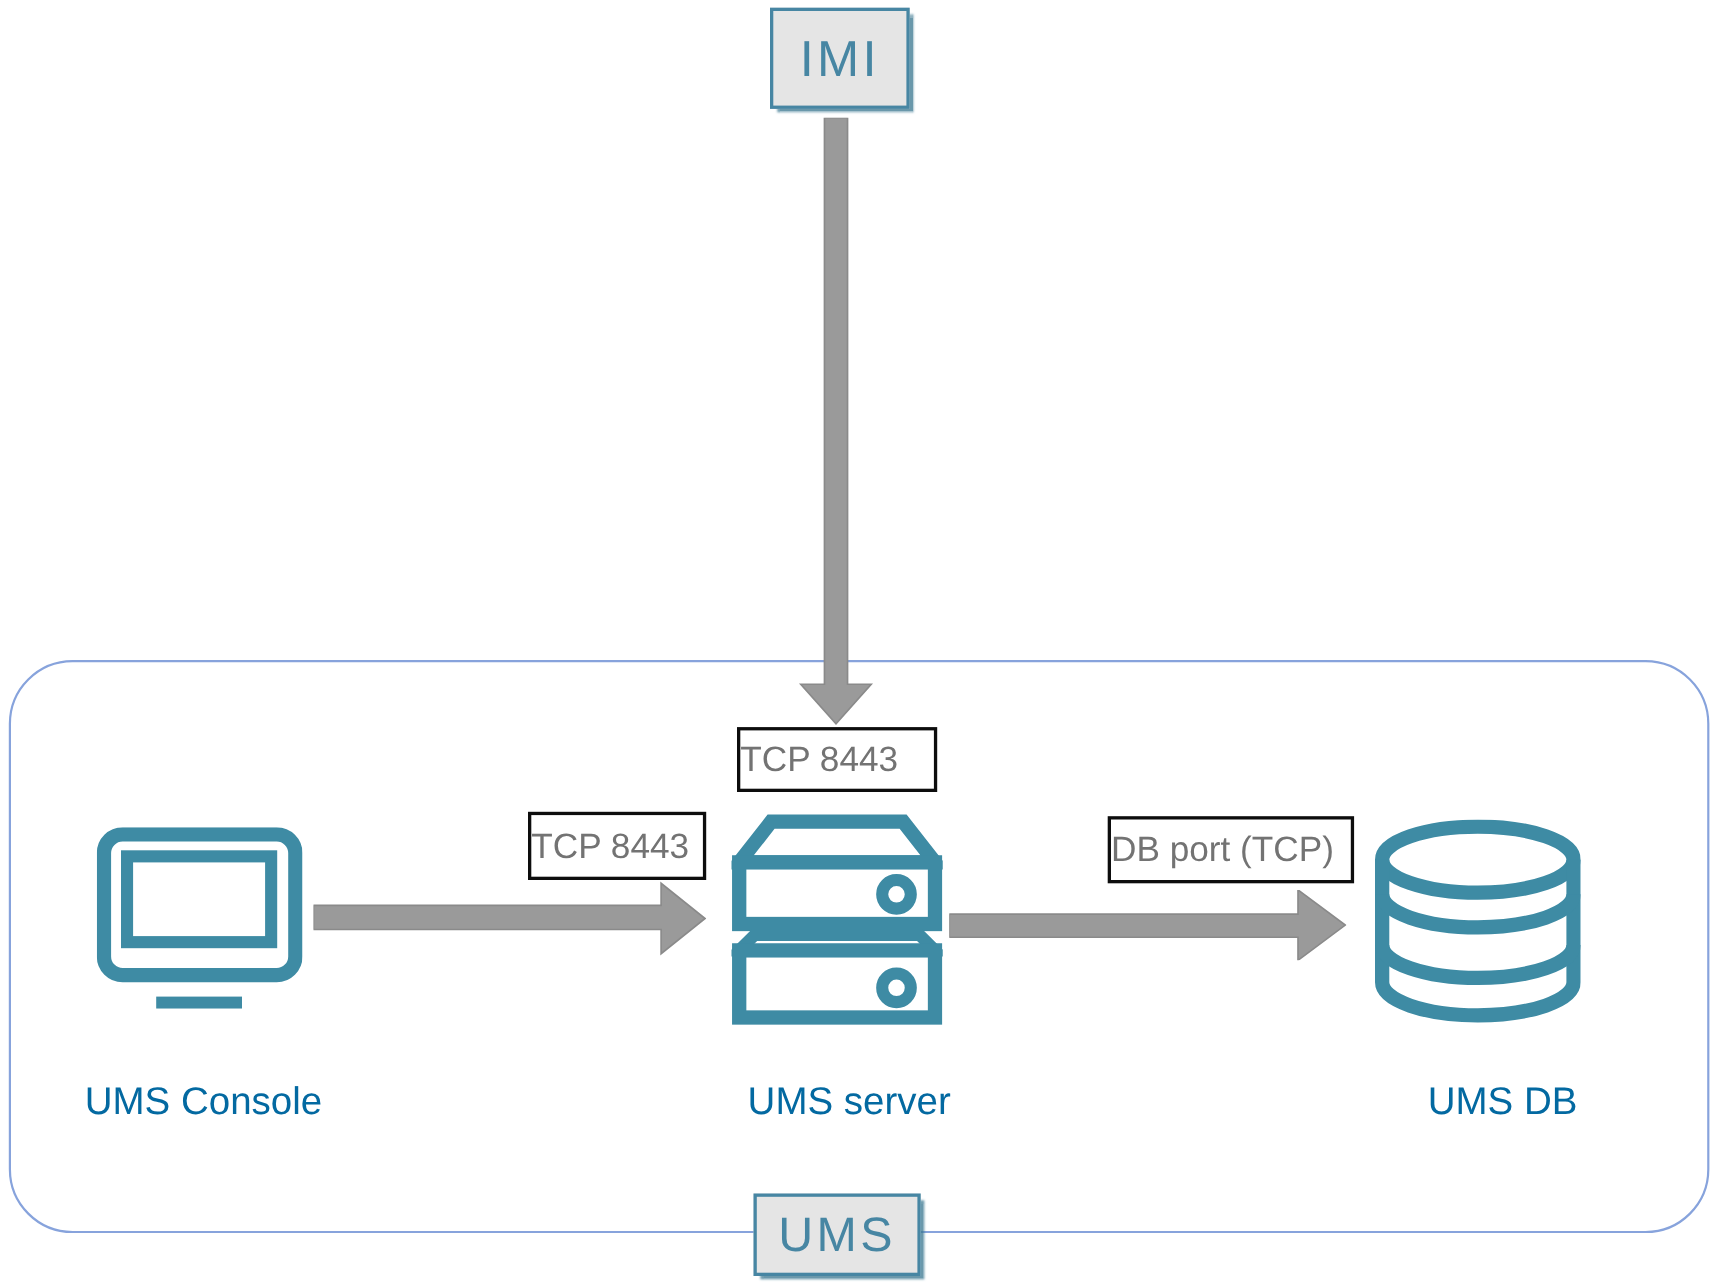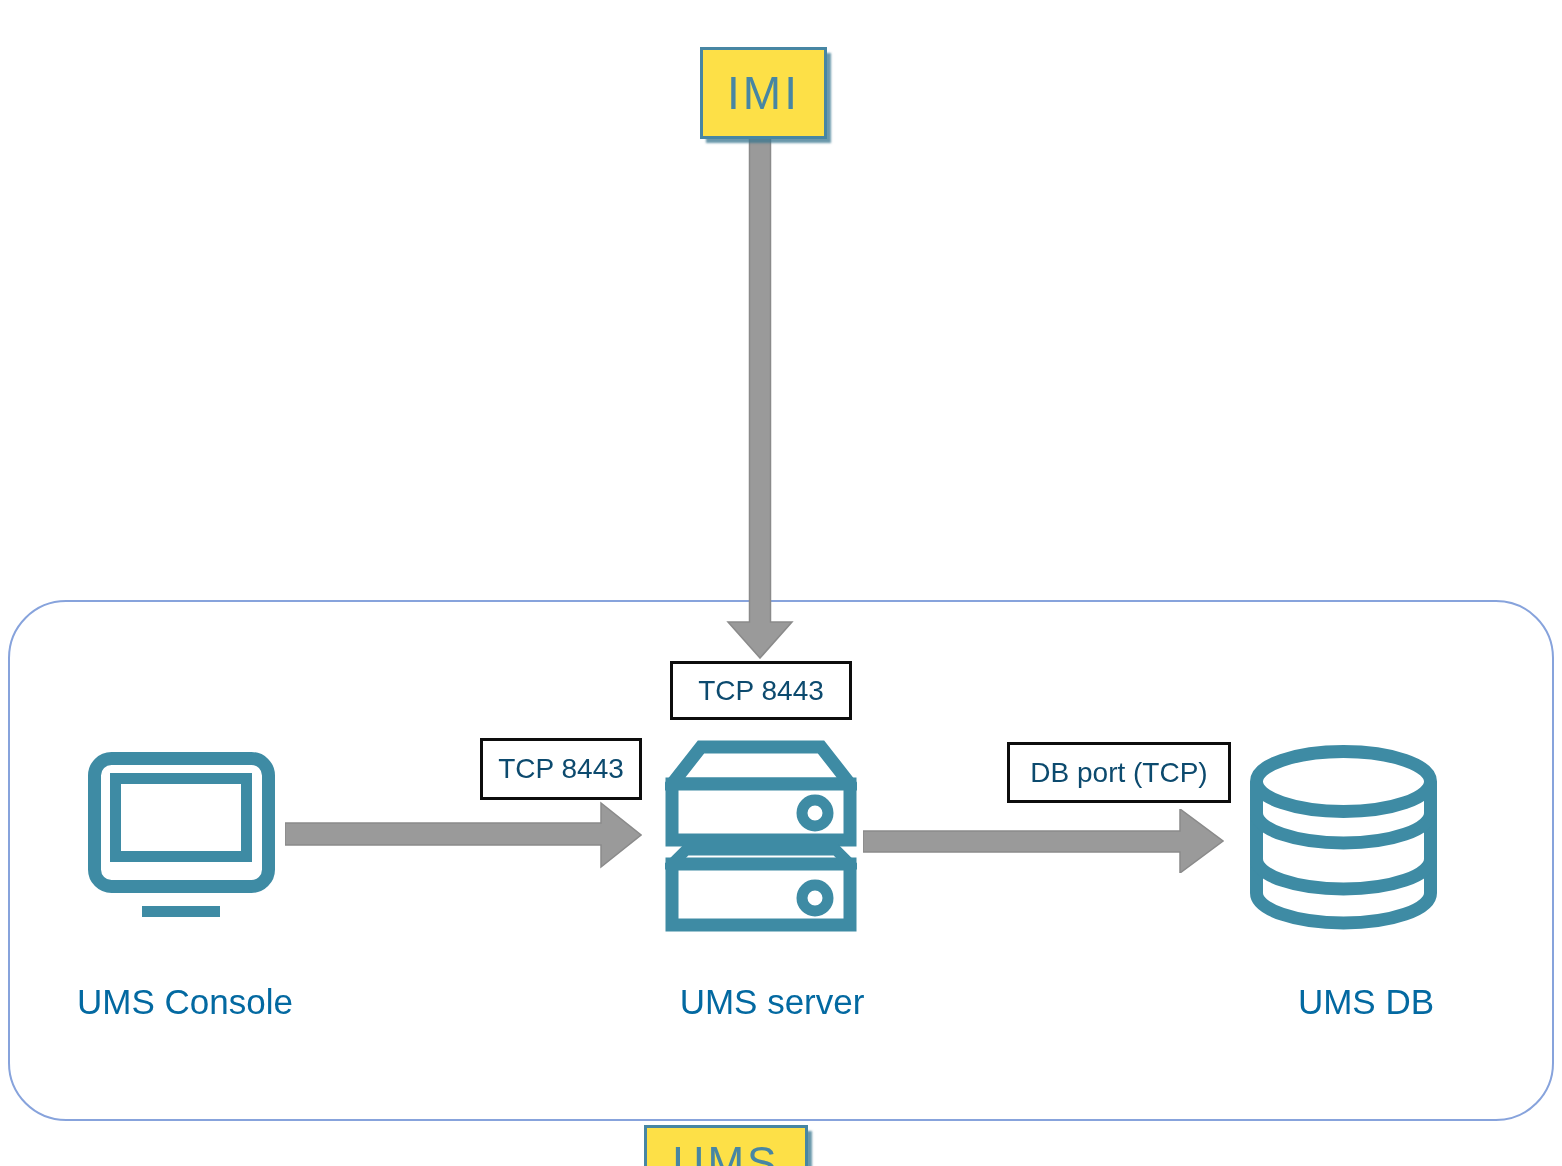--- a/index.html
+++ b/index.html
@@ -18,38 +18,37 @@
   
   .group-frame{
     left:8px;top:600px;width:1546px;height:521px;
     border:2px solid var(--frame);
     border-radius:58px;
     background:transparent;
   }
 
   
   .teal-box{
-    background:#fde047;
+    background:#e5e5e5;
     border:3px solid var(--box-teal);
     box-shadow:5px 5px 2px -1px rgba(56,118,143,0.75);
     display:flex;align-items:center;justify-content:center;
     color:var(--box-teal);
     letter-spacing:3px;
     z-index:5;
-    margin-top:40px;
   }
   .imi-box{left:700px;top:7px;width:127px;height:92px;font-size:46px;}
-  .ums-box{left:644px;top:1085px;width:164px;height:75px;font-size:44px;}
+  .ums-box{left:685px;top:1085px;width:152px;height:75px;font-size:44px;}
 
   
   .port-label{
     background:#fff;
     border:3px solid var(--label-border);
-    display:flex;align-items:center;justify-content:center;
-    font-size:28px;color:#0c4a6e;
+    display:flex;align-items:center;justify-content:flex-start;
+    font-size:32px;color:#737373;
     white-space:nowrap;
     z-index:4;
   }
   .port-top {left:670px;top:661px;width:182px;height:59px;}
   .port-left{left:480px;top:738px;width:162px;height:62px;}
   .port-db  {left:978px;top:742px;width:224px;height:61px;margin-left:29px;}
 
   
   .node-label{
     top:982px;

